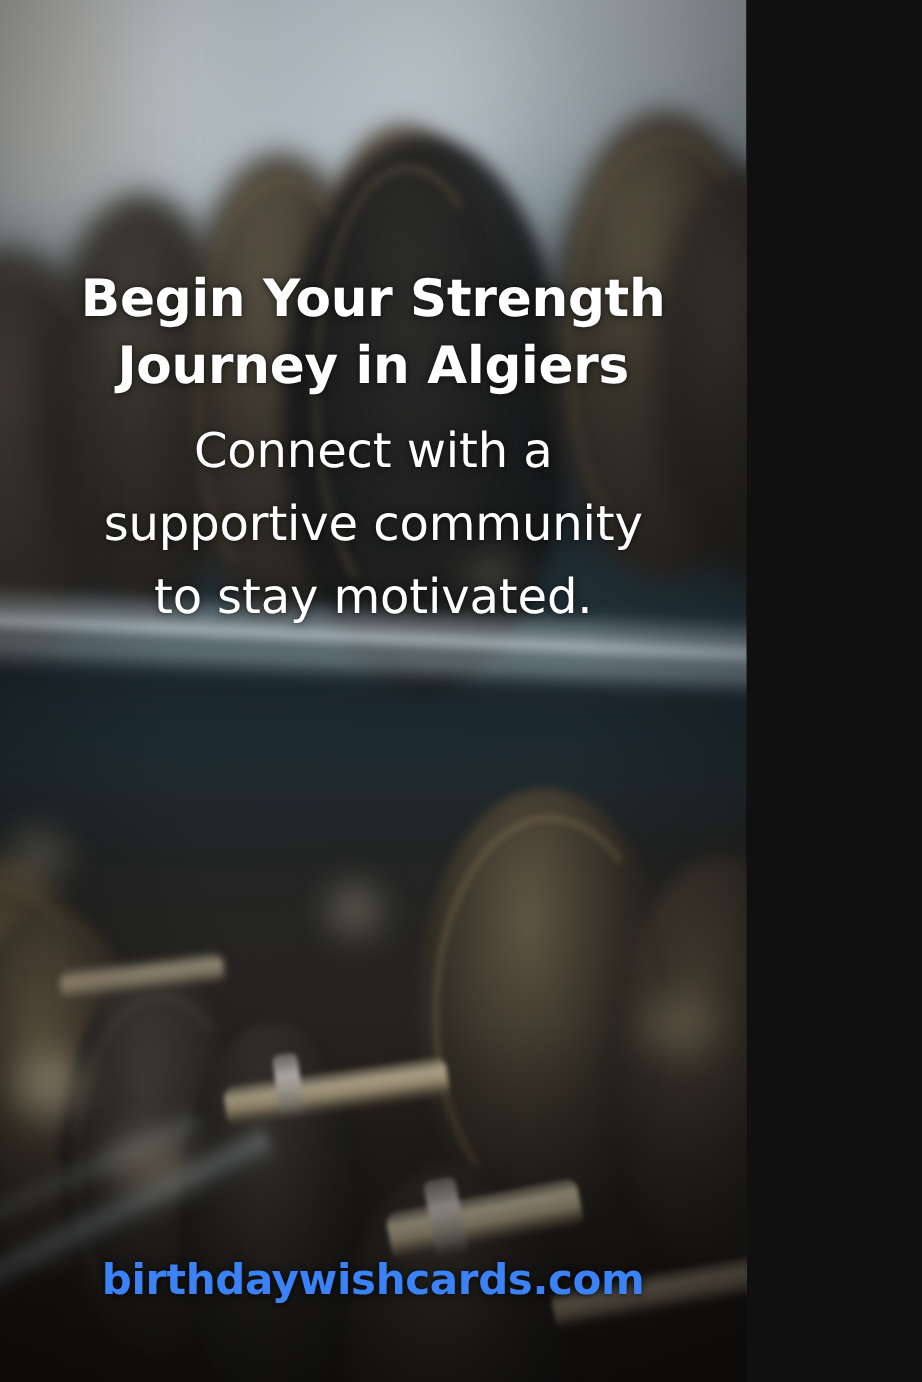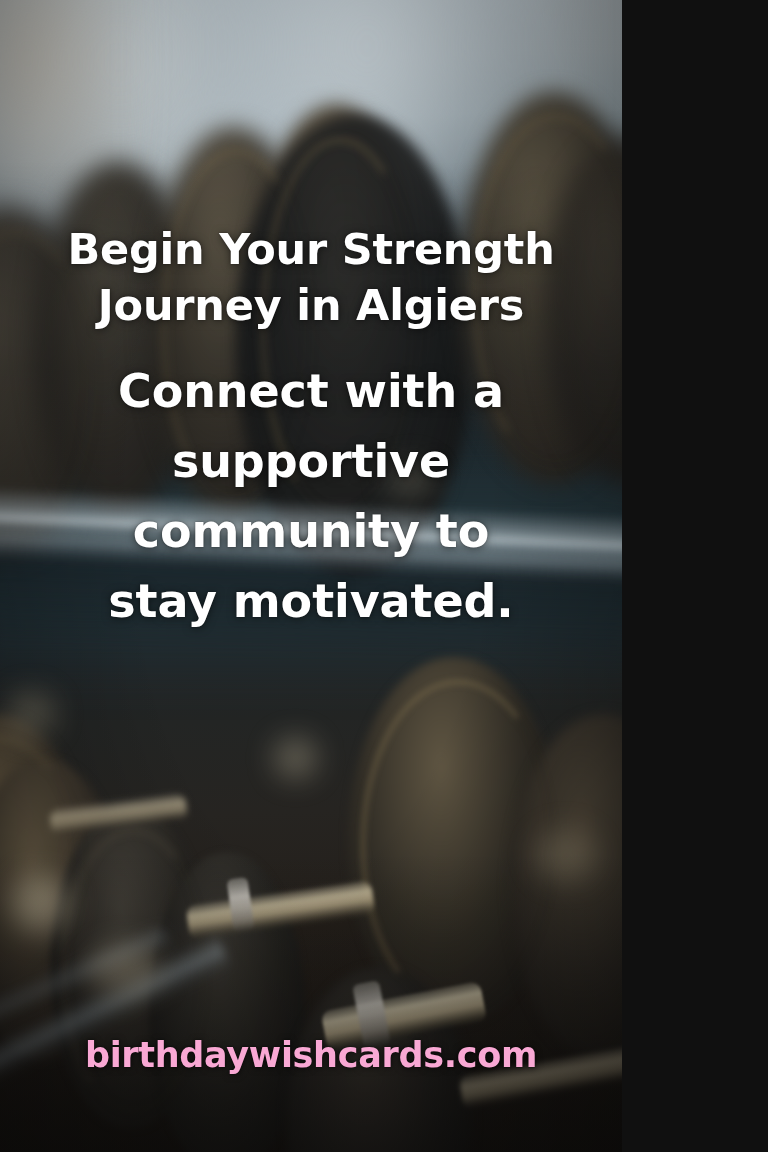--- a/index.html
+++ b/index.html
@@ -392,38 +392,38 @@
     font-weight: 700;
     letter-spacing: -0.2px;
     text-shadow: 0 1px 8px rgba(0,0,0,0.52), 0 0 2px rgba(0,0,0,0.40);
   }
 
   .subhead {
     position: absolute;
     left: 60px;
     right: 60px;
     top: 340px;
-    margin: 17px;
+    margin: 6px;
     text-align: center;
     color: #ffffff;
-    font-size: 46px;
+    font-size: 40px;
     line-height: 1.52;
-    font-weight: 700;
+    font-weight: 400;
     letter-spacing: -0.1px;
     text-shadow: 0 1px 8px rgba(0,0,0,0.50), 0 0 2px rgba(0,0,0,0.38);
   }
 
   .watermark {
     position: absolute;
     left: 0;
     right: 0;
     top: 1034px;
-    margin: 1px;
+    margin: 13px;
     text-align: center;
-    color: #f9a8d4;
+    color: #3b82f6;
     font-size: 35px;
     font-weight: 700;
     letter-spacing: -0.3px;
     text-shadow: 0 1px 7px rgba(0,0,0,0.60), 0 0 2px rgba(0,0,0,0.45);
   }
 </style>
 </head>
 <body>
 
 <div class="pin">

